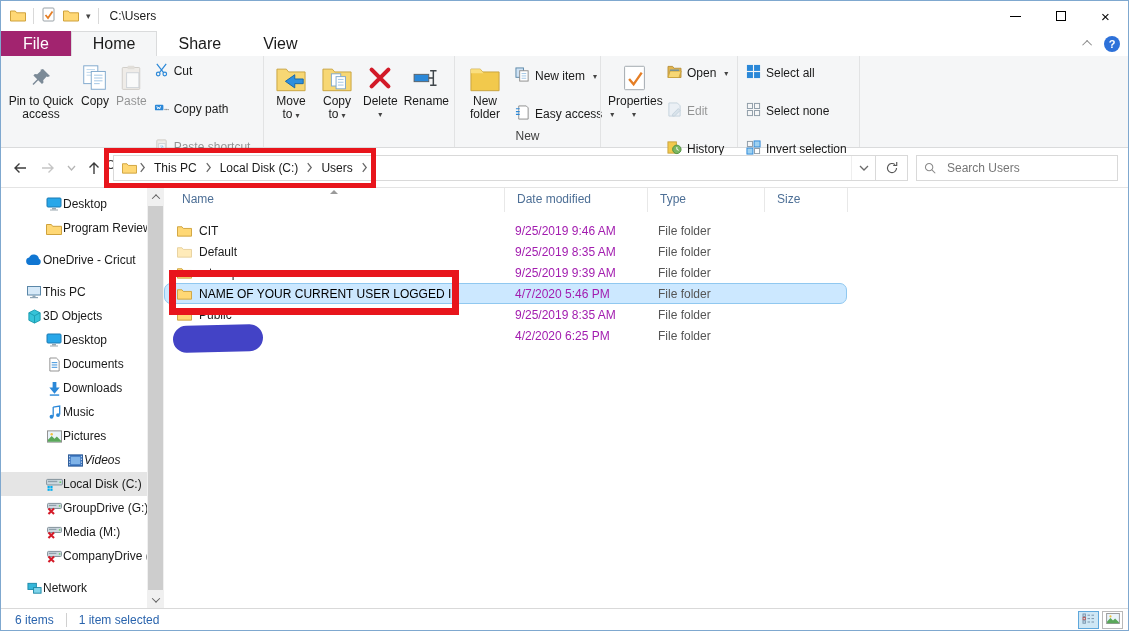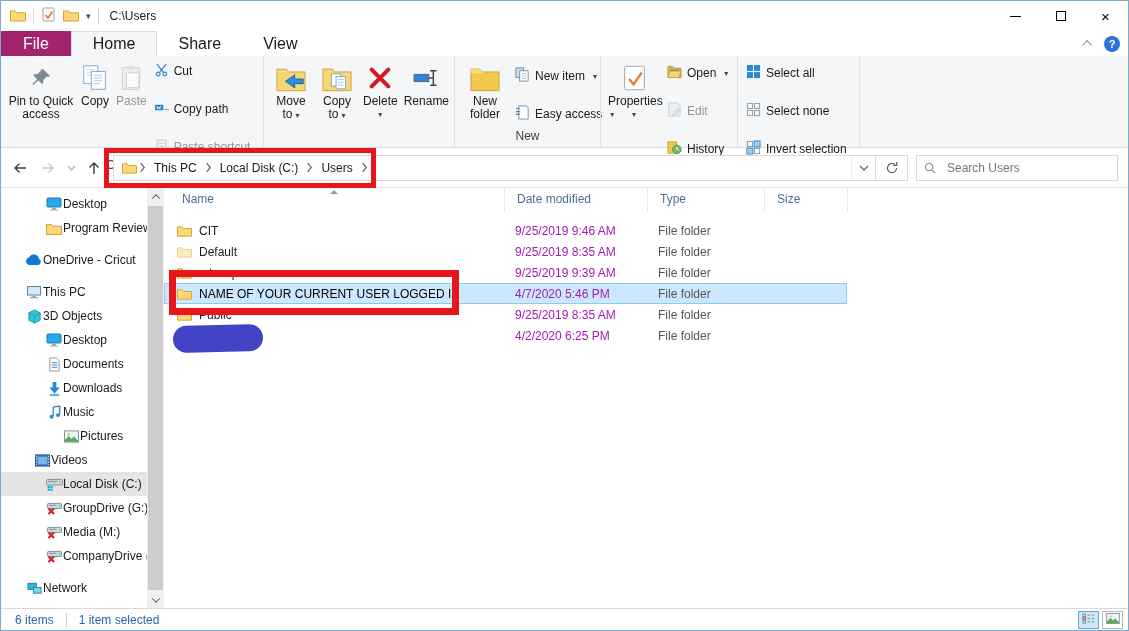--- a/index.html
+++ b/index.html
@@ -76,21 +76,21 @@
   .vs-thumb { position:absolute; left:1px; top:18px; width:15px; height:384px; background:#cdcdcd; }
 
   .filelist { flex:1; position:relative; }
   .fl-header { height:24px; display:flex; color:#4d6f96; position:relative; }
   .fl-hcell { line-height:23px; padding-left:12px; border-right:1px solid #e8e8e8; }
   .hc-name { width:341px; padding-left:18px; position:relative; }
   .hc-date { width:143px; } .hc-type { width:117px; } .hc-size { width:83px; }
   .sort-chev { position:absolute; left:166px; top:2px; width:0; height:0; border-left:4px solid transparent; border-right:4px solid transparent; border-bottom:4px solid #9a9a9a; }
   .rows { padding-top:8px; }
   .frow { height:21px; width:683px; display:flex; align-items:center; border:1px solid transparent; }
-  .frow.selected { background:#cce8ff; border-color:#90c8f0; }
+  .frow.selected { background:#cce8ff; border-color:#90c8f0;border-radius:7px; }
   .fc-name { width:340px; display:flex; align-items:center; gap:7px; padding-left:12px; overflow:hidden; white-space:nowrap; }
   .fc-date { width:143px; color:#a21caf; padding-left:10px; }
   .fc-type { width:117px; color:#555; padding-left:10px; }
   .fc-size { width:70px; }
   .ficon { width:15px; display:flex; flex:none; }
   .ficon.faded { opacity:.5; }
 
   
   .statusbar { height:22px; border-top:1px solid #d9d9d9; display:flex; align-items:center; color:#2a64ad; padding-left:14px; gap:12px; position:relative; }
   .sb-div { width:1px; height:14px; background:#d0d0d0; }
@@ -533,31 +533,31 @@
           <span class="sb-icon">
             <svg width="13" height="15" viewBox="0 0 14 16">
               <path d="M5.6 2.2L12.6 1v9.2" fill="none" stroke="#2b88d8" stroke-width="1.4"></path>
               <path d="M5.6 2.2v10" stroke="#2b88d8" stroke-width="1.4"></path>
               <circle cx="3.8" cy="12.6" r="2.1" fill="#2b88d8"></circle>
               <circle cx="10.8" cy="10.8" r="2.1" fill="#2b88d8"></circle>
             </svg>
           </span>
           <span class="sb-label">Music</span>
         </div>
-        <div class="sb-item" style="padding-left: 61px;">
+        <div class="sb-item" style="padding-left: 44px;">
           <span class="sb-icon">
             <svg width="15" height="13" viewBox="0 0 16 13">
               <rect x=".5" y=".5" width="15" height="12" fill="#eaf4fb" stroke="#8c8c8c"></rect>
               <path d="M1 10l4-4 3 3 2.5-2.5L15 11v1H1z" fill="#5aa85a"></path>
               <circle cx="5" cy="4" r="1.3" fill="#f0c040"></circle>
             </svg>
           </span>
           <span class="sb-label">Pictures</span>
         </div>
-        <div class="sb-item" style="padding-left: 32px;">
+        <div class="sb-item" style="padding-left: 65px; font-style: italic;">
           <span class="sb-icon">
             <svg width="15" height="13" viewBox="0 0 16 13">
               <rect x=".5" y=".5" width="15" height="12" fill="#3a74c0" stroke="#2b5a96"></rect>
               <rect x="3" y="2.5" width="10" height="8" fill="#7fb3e8"></rect>
               <path d="M1.7 1.5v10M14.3 1.5v10" stroke="#fff" stroke-width=".8" stroke-dasharray="1.5,1.5"></path>
             </svg>
           </span>
           <span class="sb-label">Videos</span>
         </div>
         <div class="sb-item selected" style="padding-left: 44px;">

